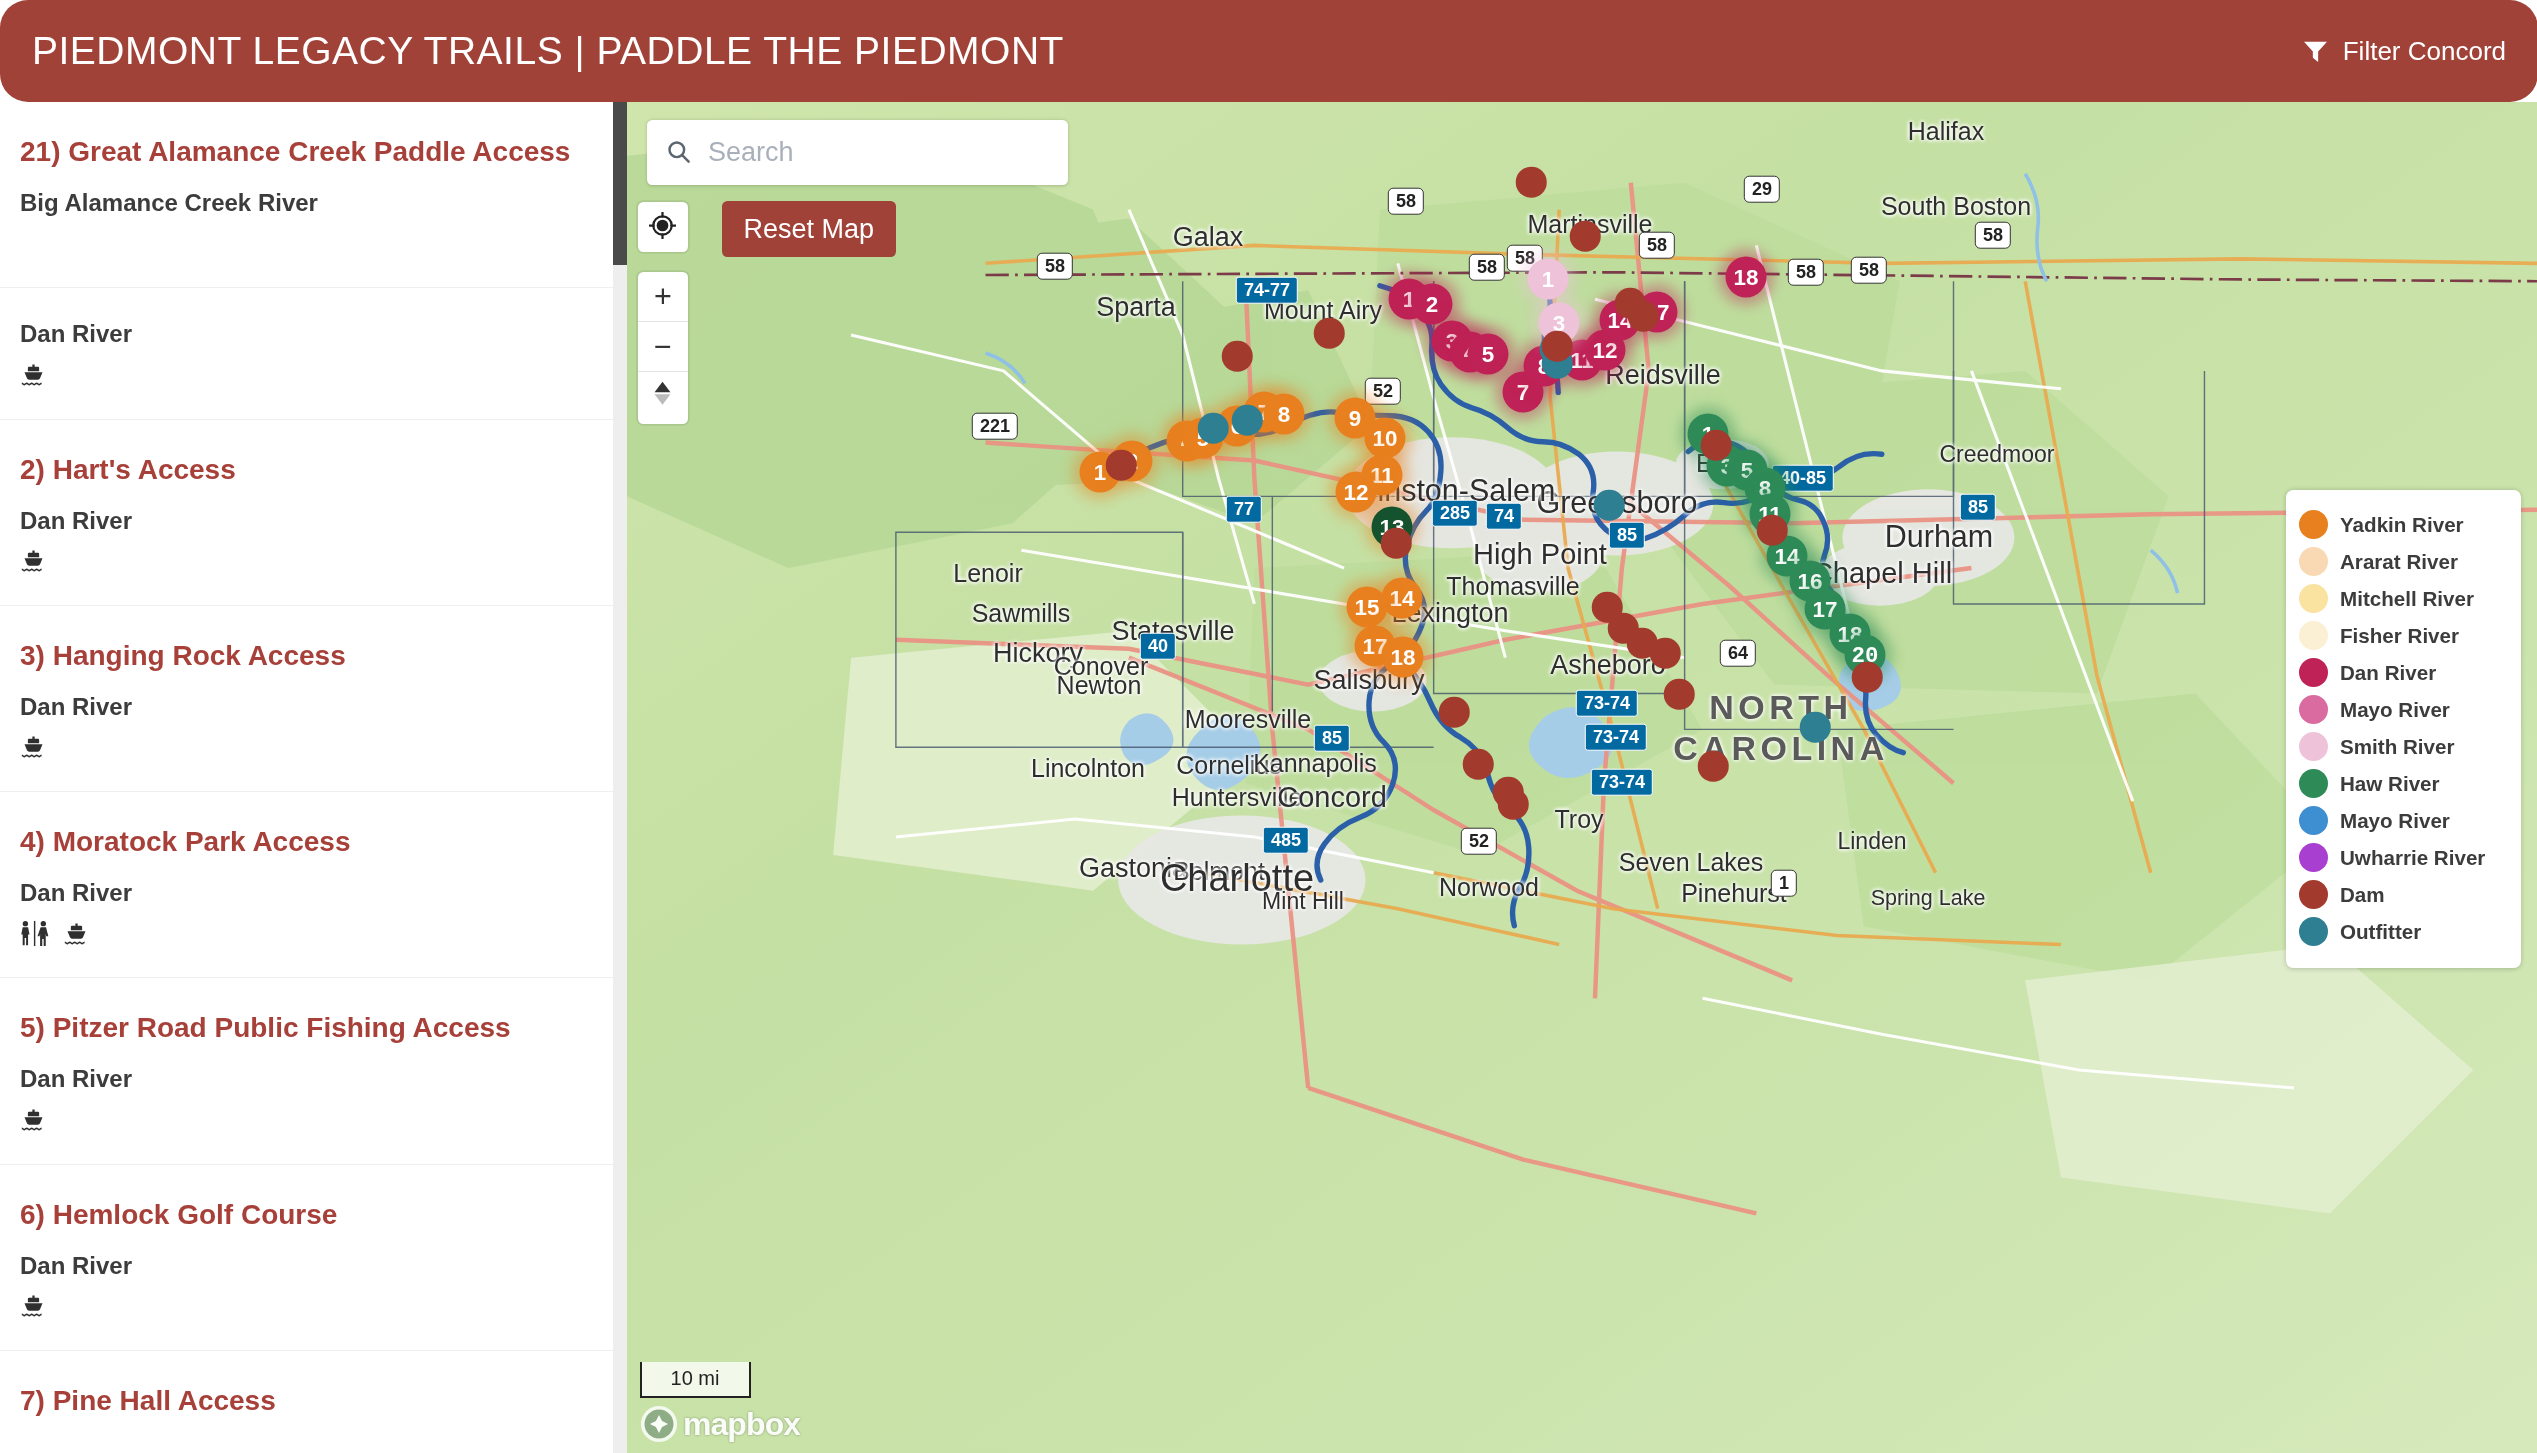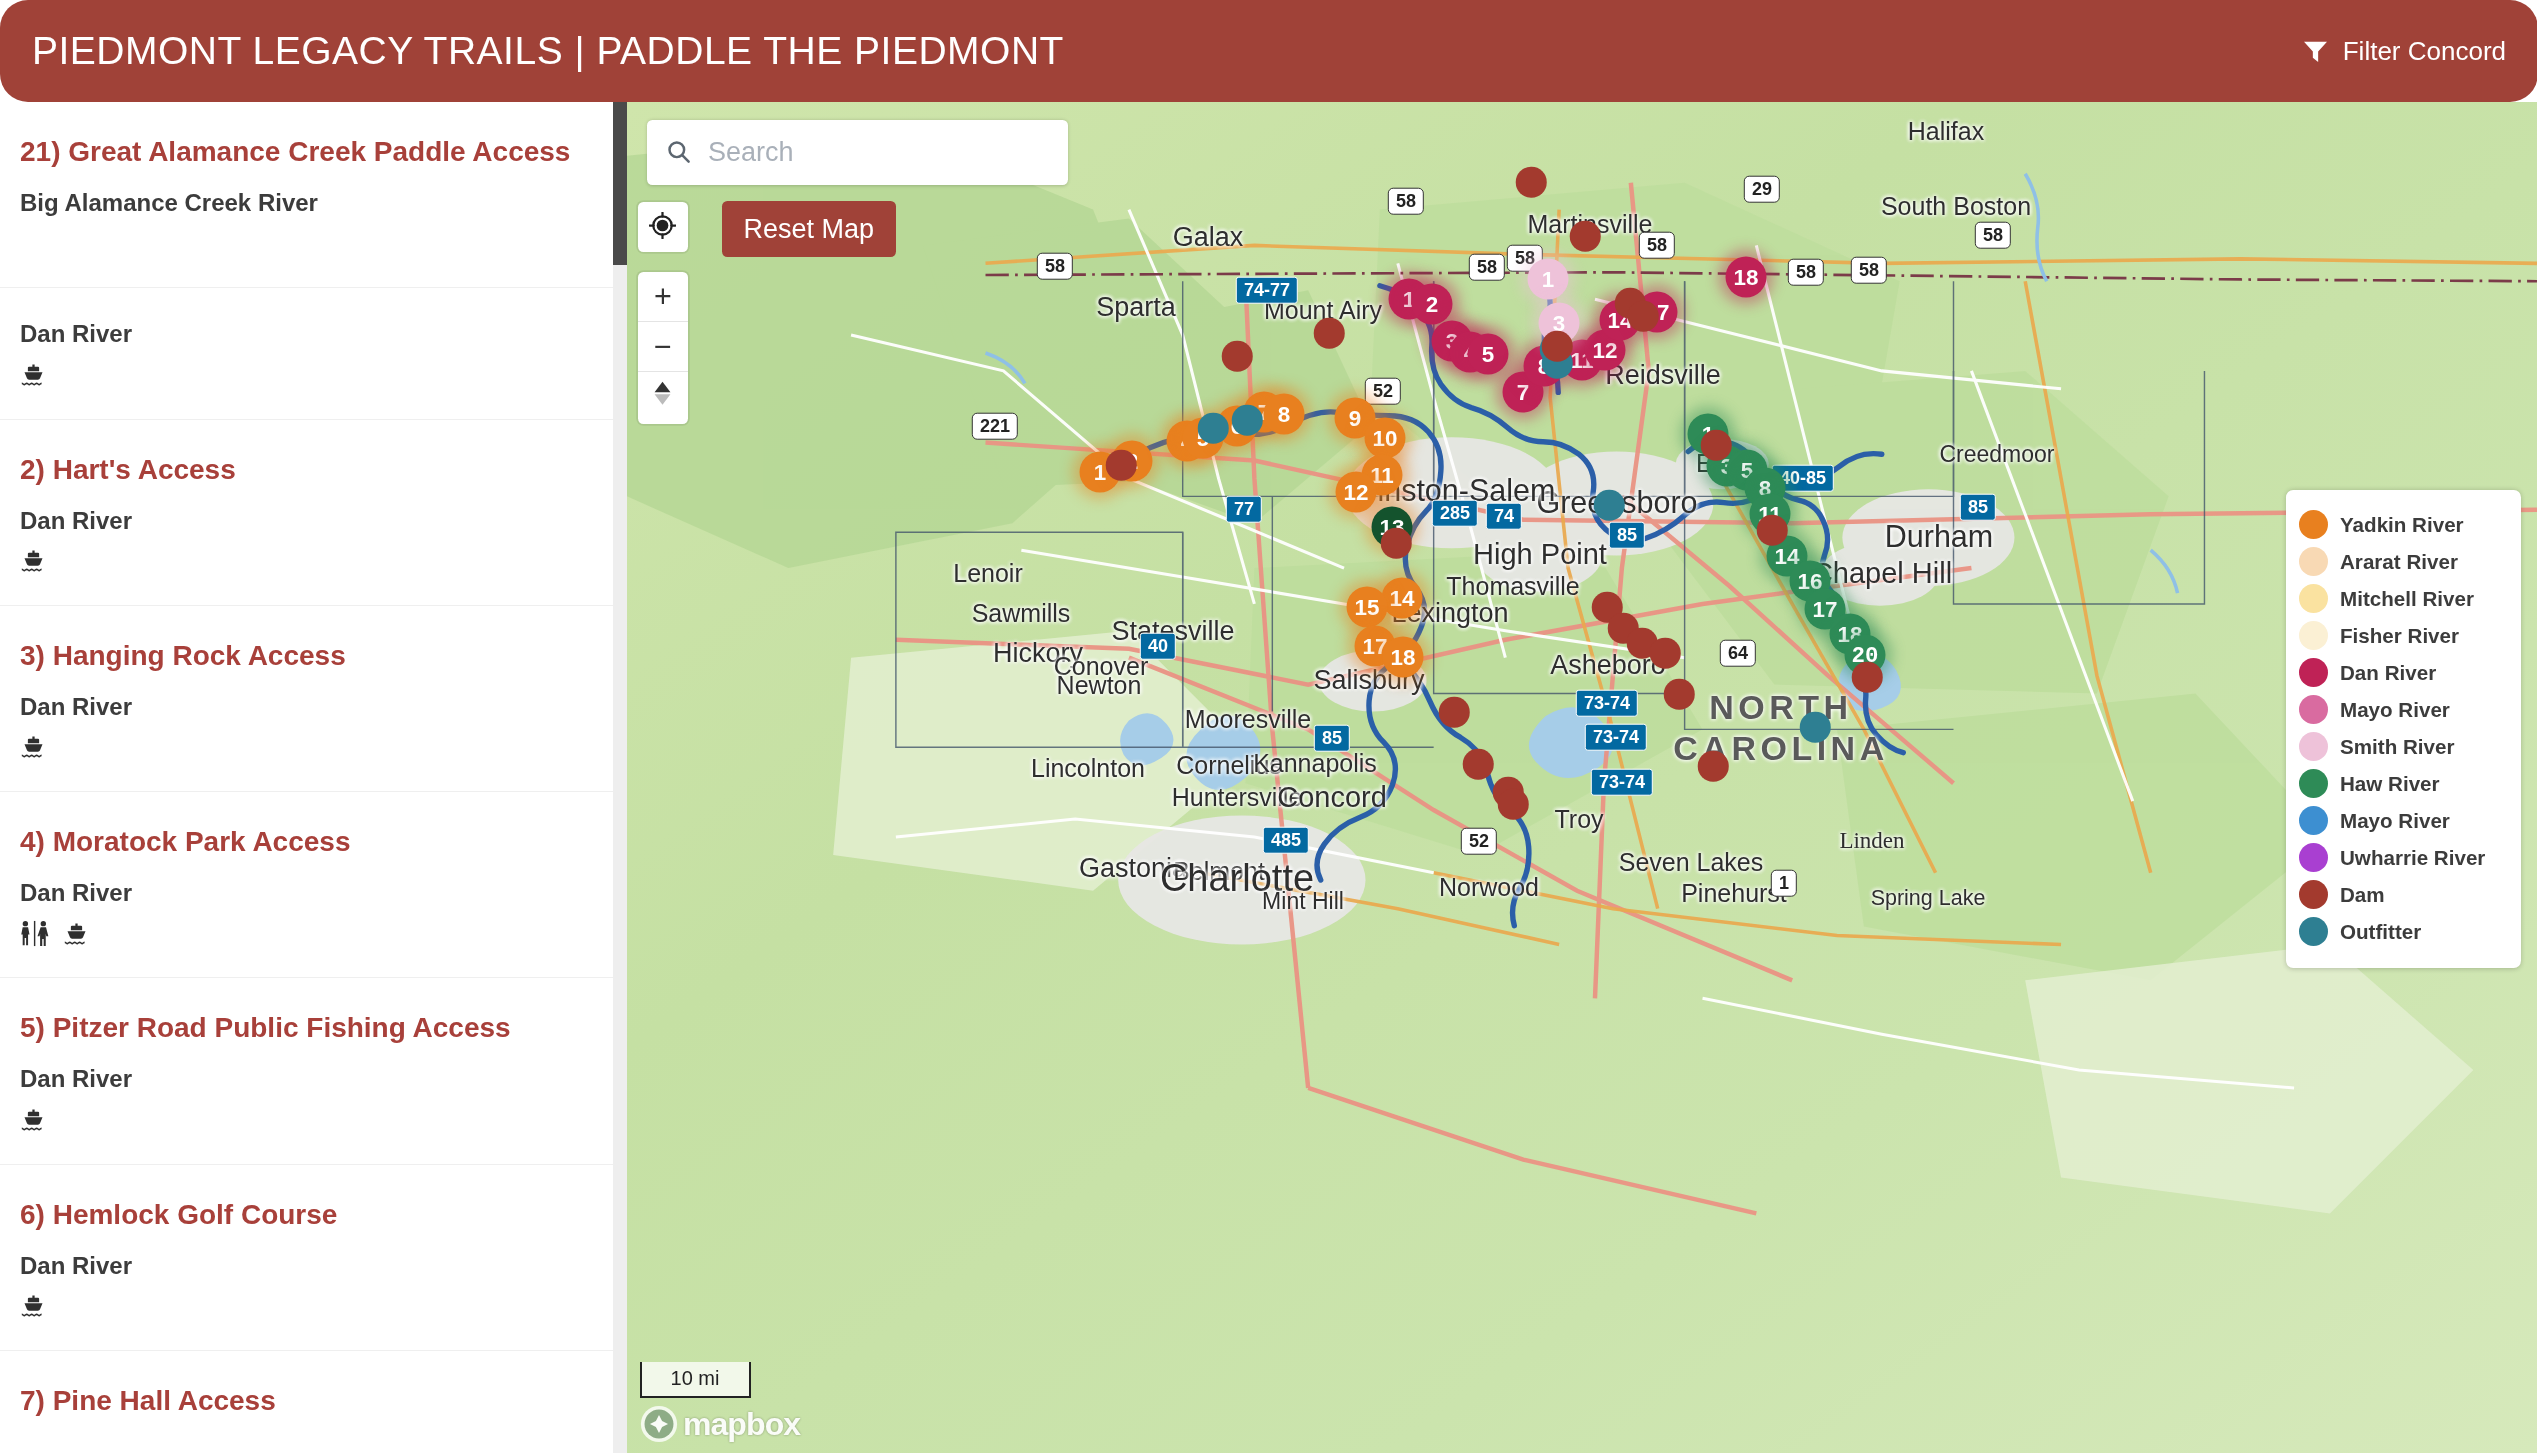--- a/index.html
+++ b/index.html
@@ -473,21 +473,21 @@
         <div class="city-label" style="left: 472px; top: 583px; font-size: 25px;">Newton</div>
         <div class="city-label" style="left: 742px; top: 578px; font-size: 27px;">Salisbury</div>
         <div class="city-label" style="left: 621px; top: 617px; font-size: 25px;">Mooresville</div>
         <div class="city-label" style="left: 461px; top: 666px; font-size: 25px;">Lincolnton</div>
         <div class="city-label" style="left: 602px; top: 663px; font-size: 25px;">Cornelius</div>
         <div class="city-label" style="left: 688px; top: 661px; font-size: 25px;">Kannapolis</div>
         <div class="city-label" style="left: 952px; top: 717px; font-size: 25px;">Troy</div>
         <div class="city-label" style="left: 610px; top: 695px; font-size: 25px;">Huntersville</div>
         <div class="city-label" style="left: 705px; top: 695px; font-size: 29px;">Concord</div>
         <div class="city-label" style="left: 1064px; top: 760px; font-size: 25px;">Seven Lakes</div>
-        <div class="city-label" style="left: 1245px; top: 739px; font-size: 23px; font-family: Liberation Serif, serif;">Linden</div>
+        <div class="city-label" style="left: 1245px; top: 739px; font-size: 23px;">Linden</div>
         <div class="city-label" style="left: 506px; top: 766px; font-size: 27px;">Gastonia</div>
         <div class="city-label" style="left: 592px; top: 769px; font-size: 25px;">Belmont</div>
         <div class="city-label" style="left: 610px; top: 776px; font-size: 38px;">Charlotte</div>
         <div class="city-label" style="left: 676px; top: 799px; font-size: 23px;">Mint Hill</div>
         <div class="city-label" style="left: 862px; top: 785px; font-size: 25px;">Norwood</div>
         <div class="city-label" style="left: 1107px; top: 791px; font-size: 25px;">Pinehurst</div>
         <div class="city-label" style="left: 1301px; top: 796px; font-size: 21.5px;">Spring Lake</div>
       </div>
 
     <div class="state-label" id="state-label" style="font-size: 34px; left: 1154px; top: 626px;">

